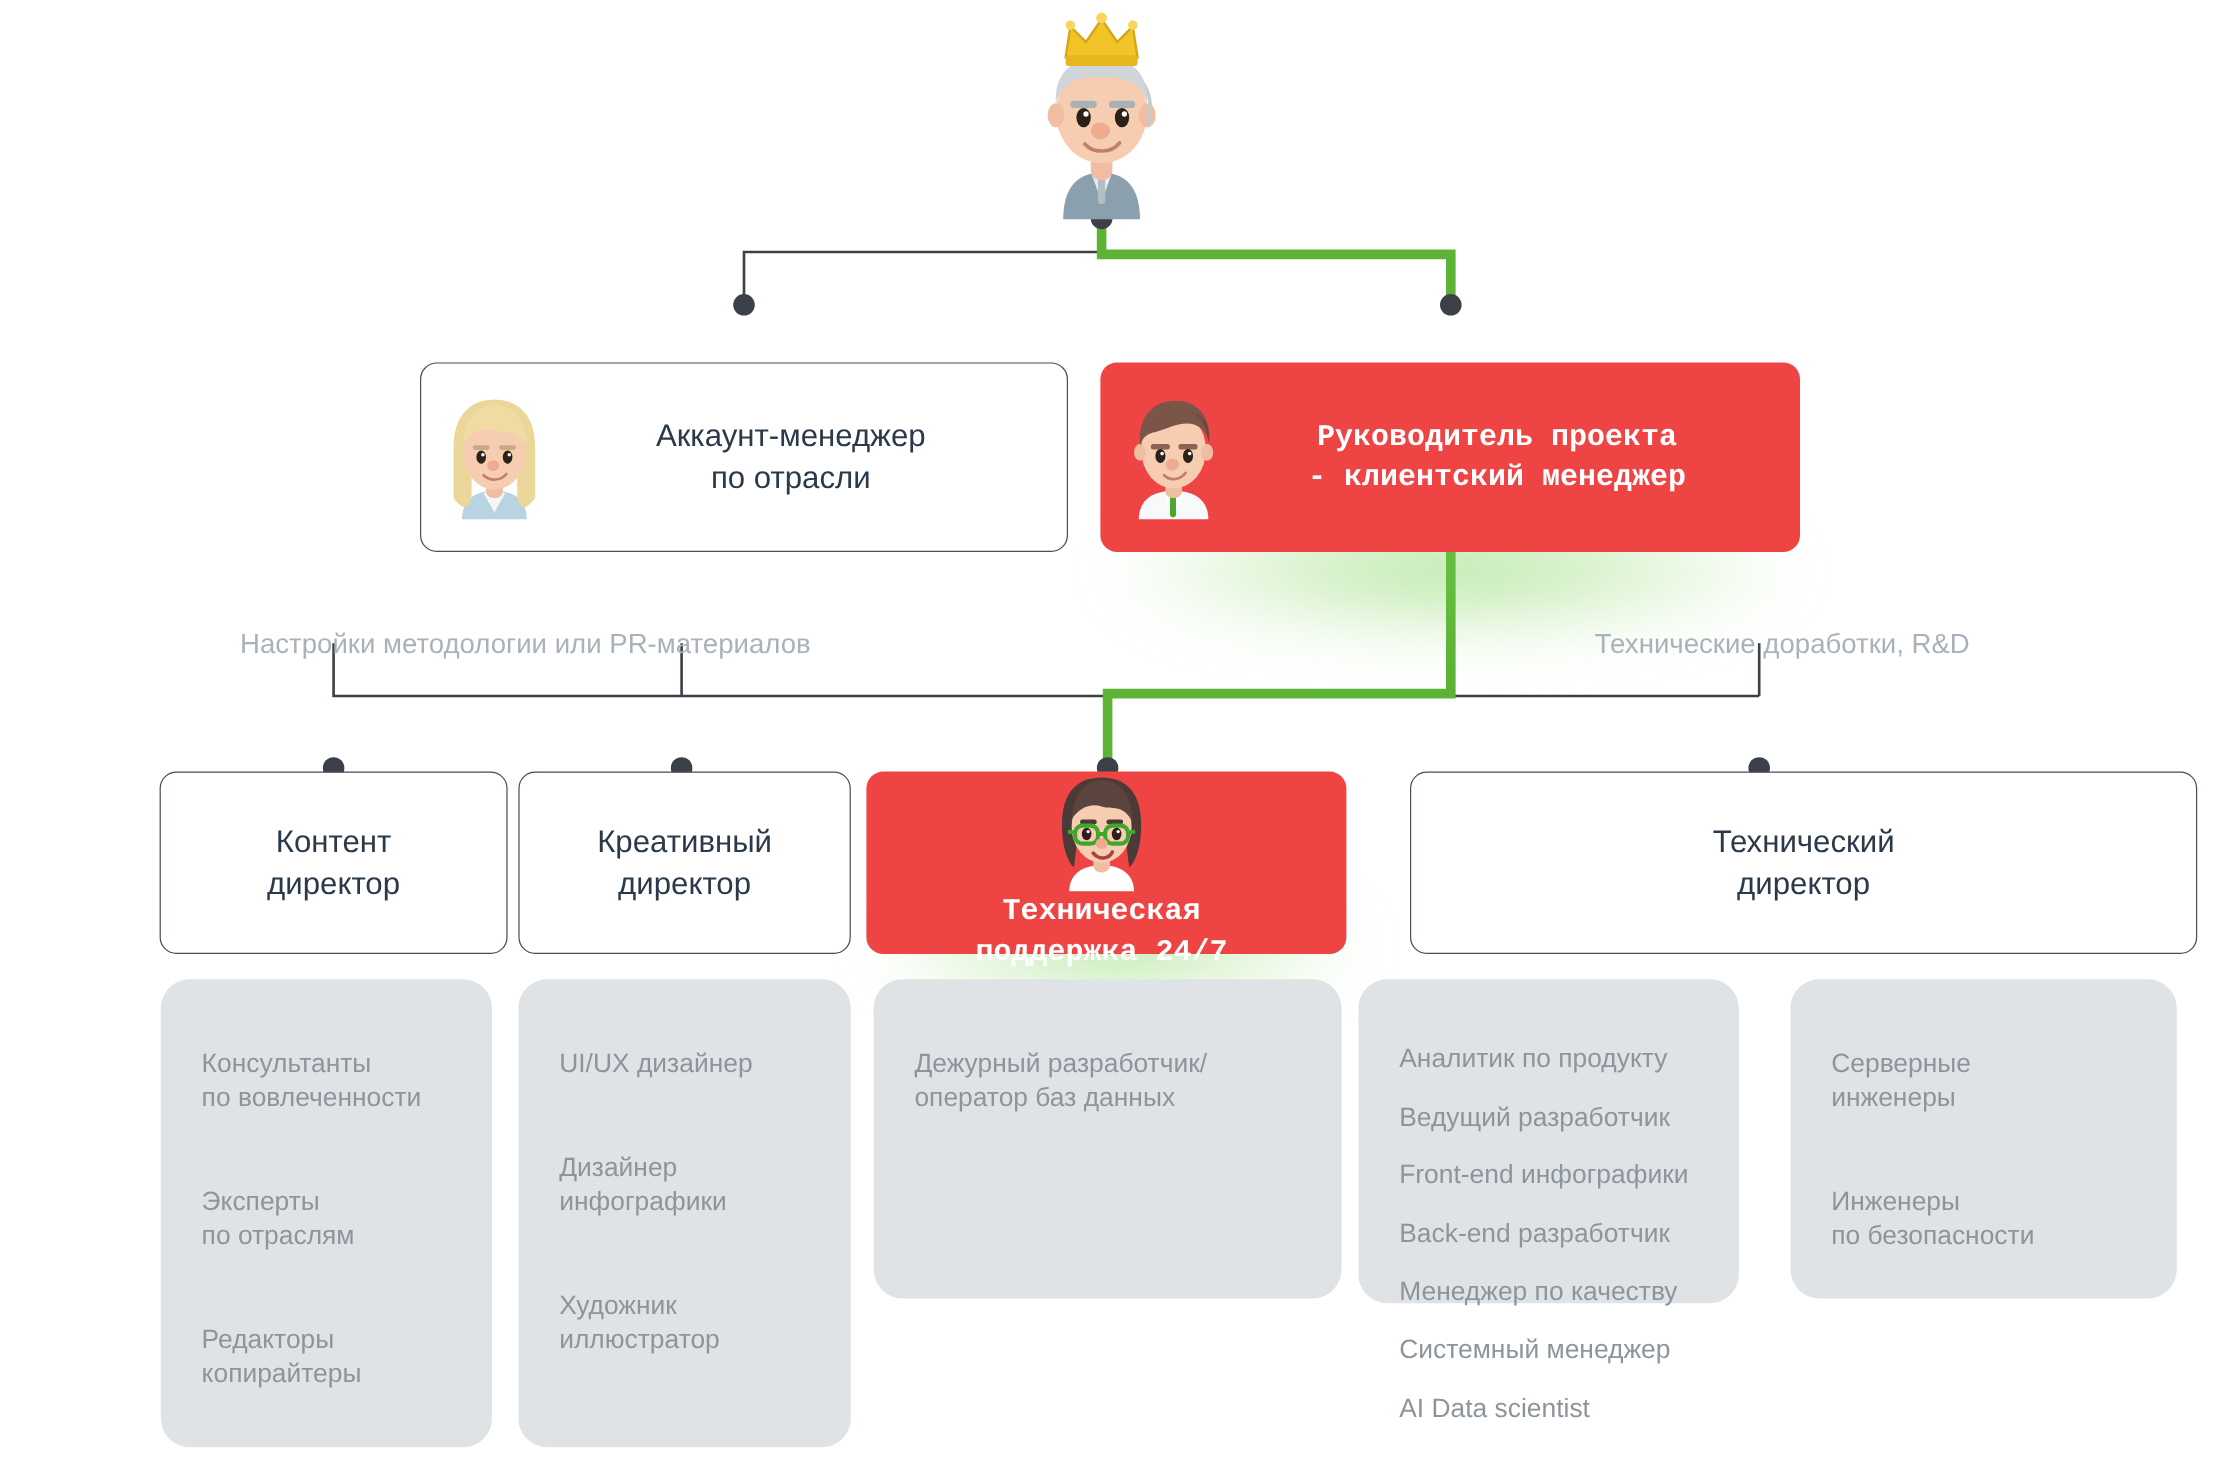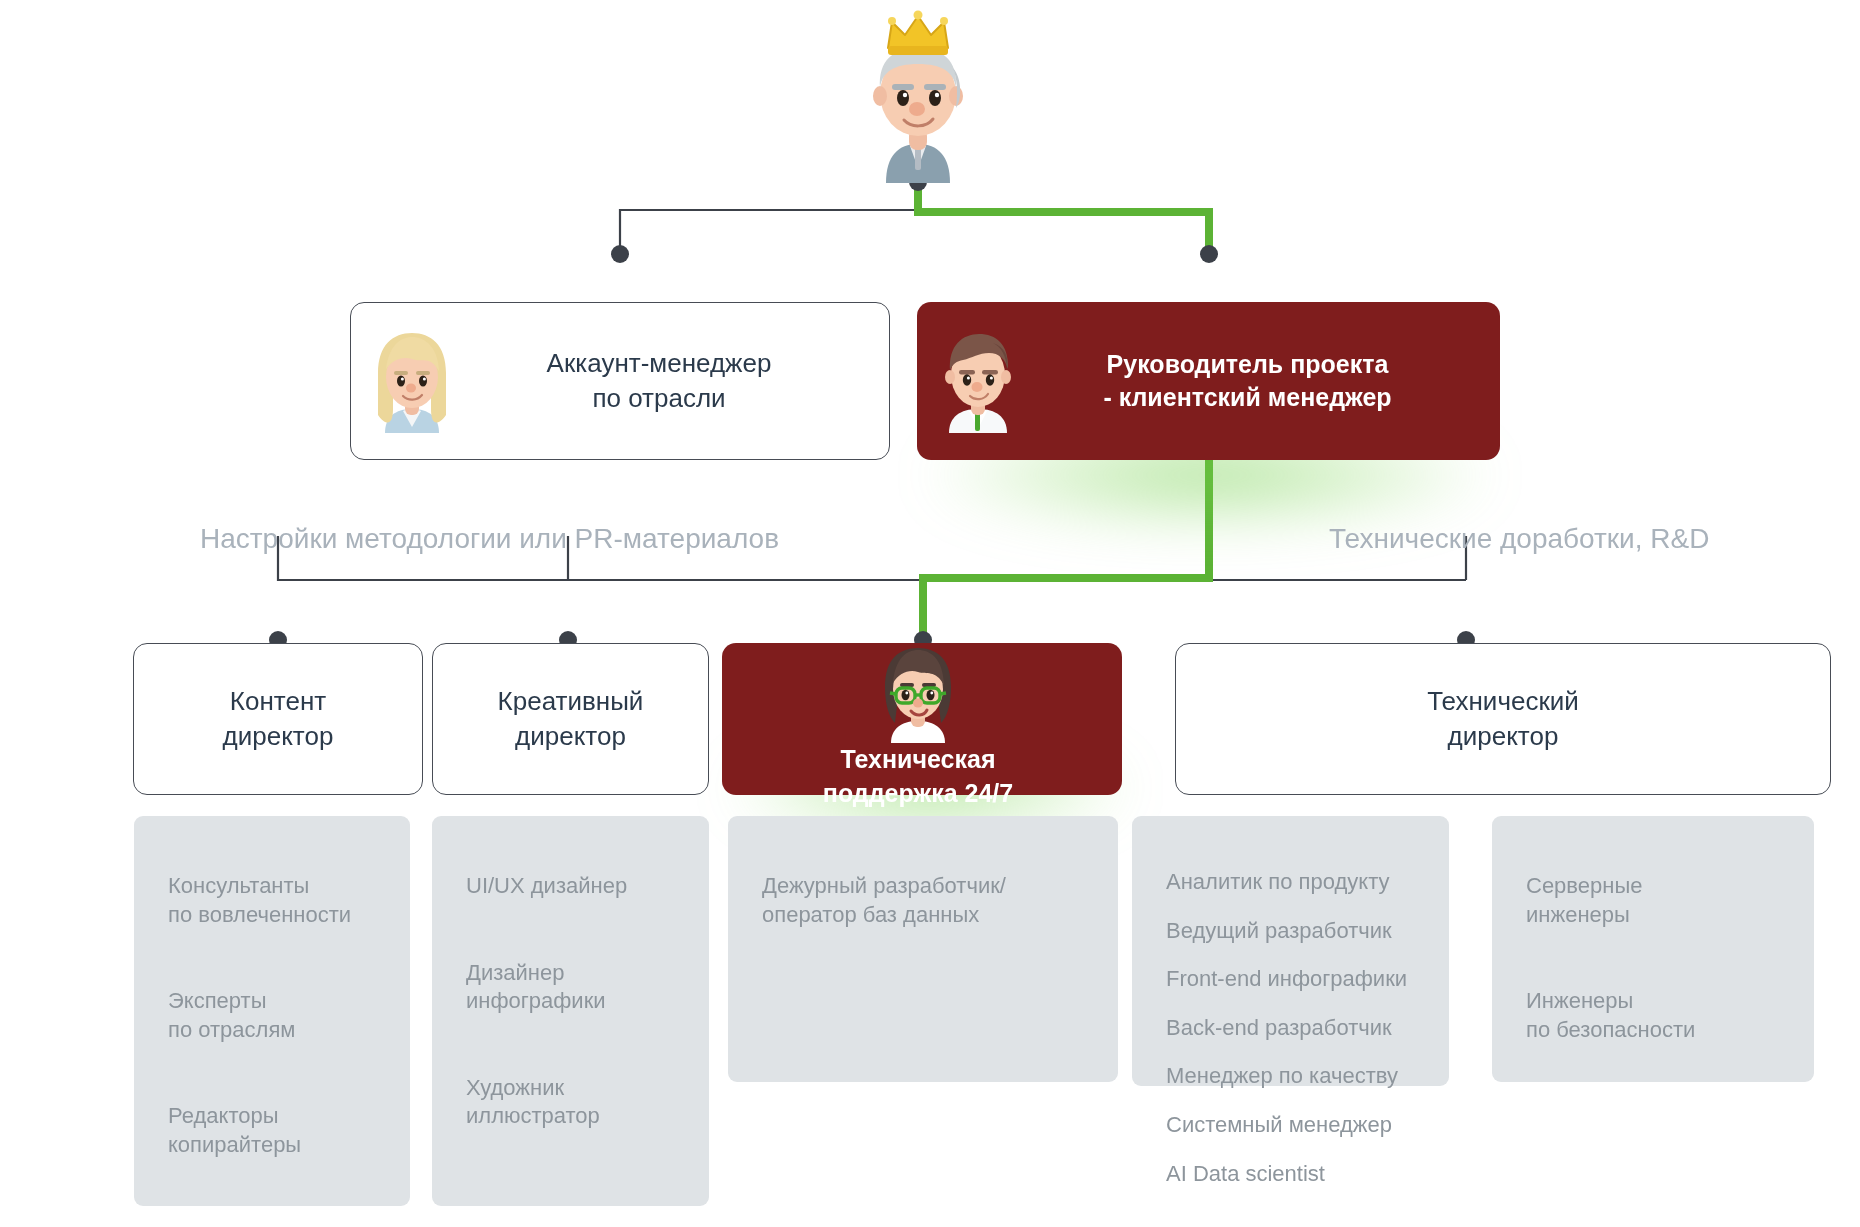--- a/index.html
+++ b/index.html
@@ -50,22 +50,23 @@
     display: flex;
     align-items: center;
     z-index: 3;
     border-radius: 14px;
   }
   .node.plain {
     background: #ffffff;
     border: 1.6px solid #474c55;
   }
   .node.accent {
-    background: #7f1d1d;
+    background: #ef4444;
     border: none;
+    font-family: Liberation Mono, monospace;
   }
   .node-label {
     flex: 1 1 auto;
     text-align: center;
     line-height: 1.34;
     white-space: pre-line;
   }
   .node.plain .node-label {
     color: #2b3a4b;
     font-size: 26px;
@@ -80,32 +81,32 @@
     position: absolute;
     z-index: 2;
     border-radius: 50%;
     filter: blur(26px);
     background: radial-gradient(ellipse at center, rgba(110,205,70,0.55) 0%, rgba(130,215,90,0.25) 45%, rgba(255,255,255,0) 75%);
   }
   
   .branch-caption {
     position: absolute;
     color: #a9b2bb;
-    font-size: 28px;
+    font-size: 23px;
     font-weight: 400;
     white-space: nowrap;
     z-index: 3;
     text-align: right;
   }
   
   .panel {
     position: absolute;
     box-sizing: border-box;
     background: #dfe3e6;
-    border-radius: 9px;
+    border-radius: 24px;
     z-index: 3;
     padding: 56px 34px 30px 34px;
   }
   .panel-list {
     display: flex;
     flex-direction: column;
   }
   .panel-item {
     color: #8d959c;
     font-size: 22px;

